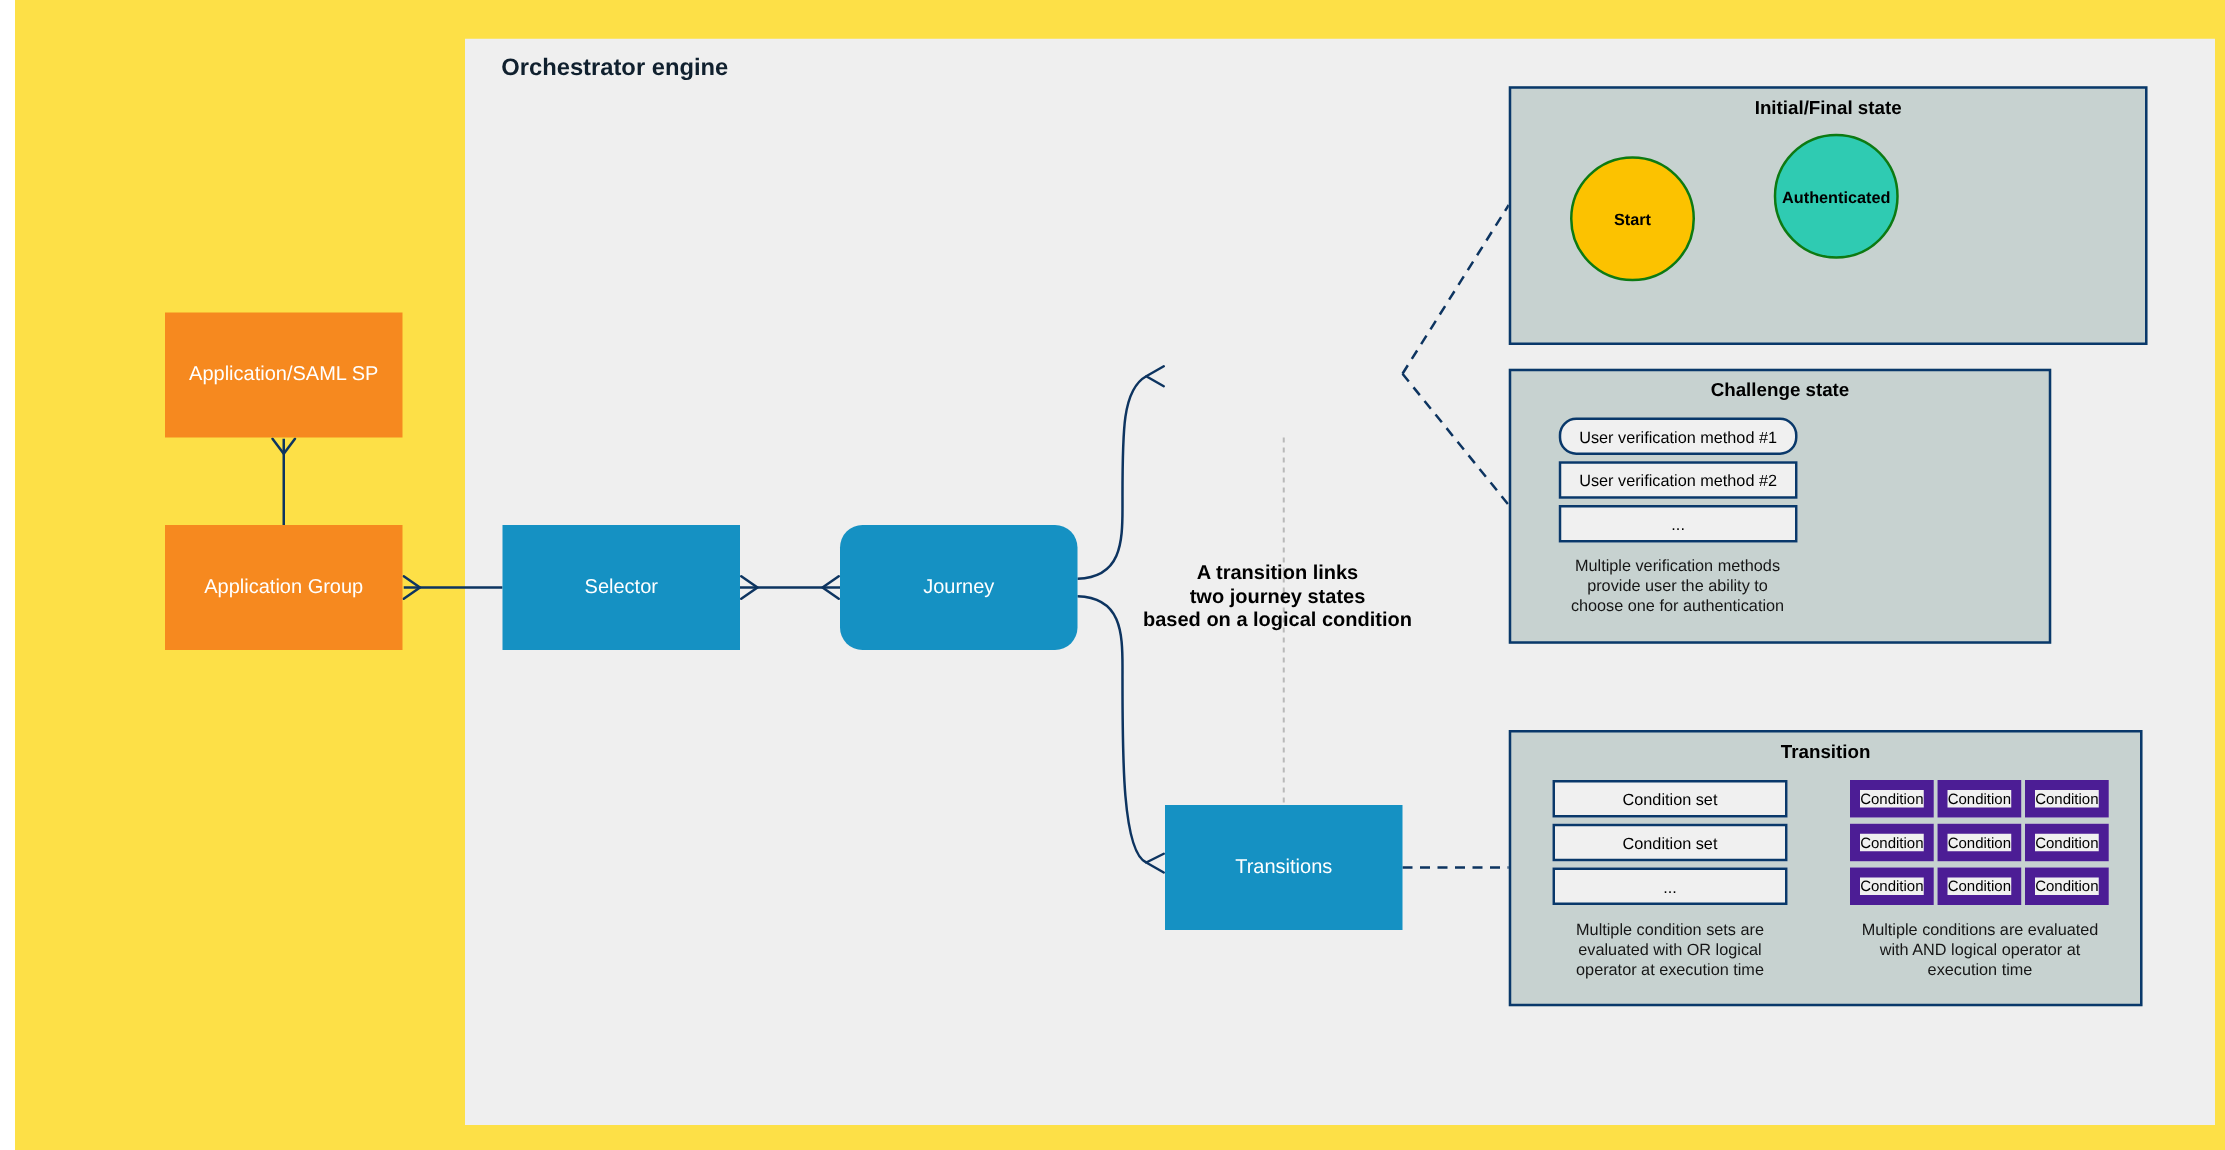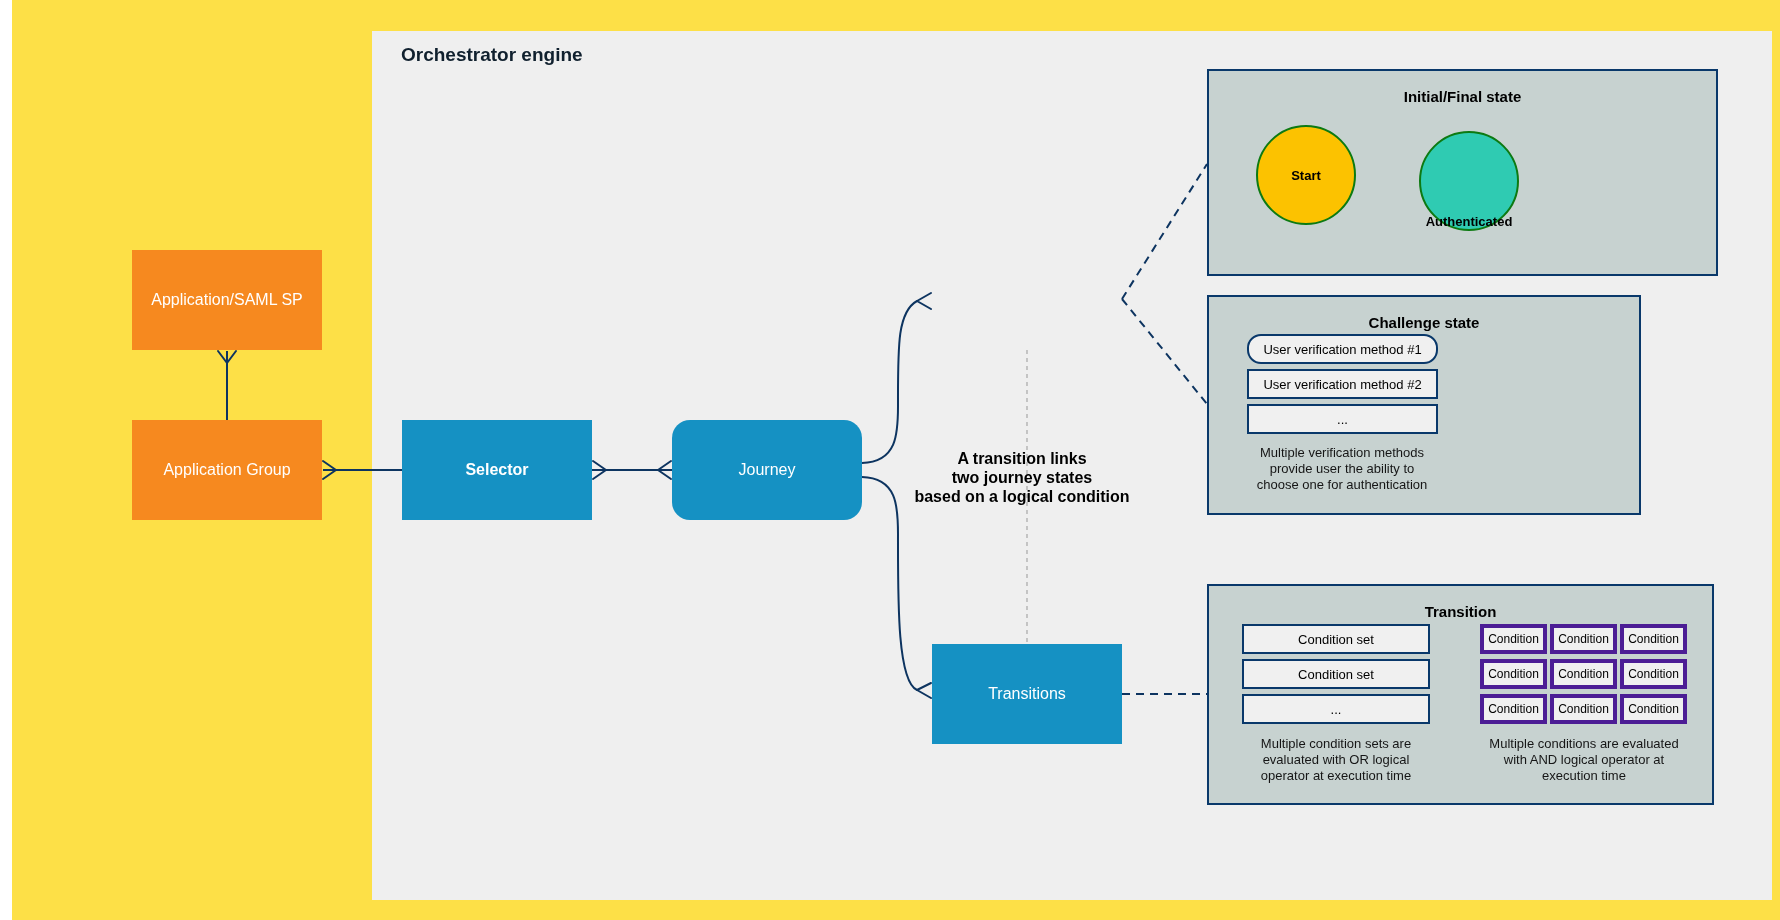--- a/index.html
+++ b/index.html
@@ -17,34 +17,34 @@
 
   .node { position:absolute; width:190px; height:100px; display:flex; align-items:center; justify-content:center;
           color:#ffffff; font-size:16px; text-align:center; }
   .node.orange { background:#f6891f; }
   .node.blue   { background:#1591c3; }
 
   .note { position:absolute; left:880px; top:449px; width:260px; text-align:center; font-weight:bold;
           font-size:16px; line-height:19px; color:#000; white-space:pre-line; }
 
   .panel { position:absolute; background:#c7d2d0; border:2px solid #09386a; box-sizing:border-box; }
-  .panel-title { position:absolute; top:17px; left:0; right:0; text-align:center; font-weight:bold; font-size:15px; color:#000; }
+  .panel-title { position:absolute; top:7px; left:0; right:0; text-align:center; font-weight:bold; font-size:15px; color:#000; }
 
   .circle { position:absolute; width:100px; height:100px; border-radius:50%; border:2px solid #0d7a12;
             box-sizing:border-box; display:flex; align-items:center; justify-content:center;
             font-size:13px; font-weight:bold; color:#000; text-align:center; }
   .circle.gold { background:#fcc200; }
   .circle.teal { background:#2fcbb2; }
   .circle.red  { background:#fc5c68; }
 
   .slot { position:absolute; background:#f0f0f0; border:2px solid #09386a; box-sizing:border-box;
           display:flex; align-items:center; justify-content:center; font-size:13px; color:#000; }
 
   .cond-row { position:absolute; display:flex; gap:3px; width:207px; }
-  .cell { flex:1; height:30px; background:#f0f0f0; border:4px solid #4c1d95; box-sizing:border-box;
+  .cell { flex:1; height:30px; background:#f0f0f0; border:8px solid #4c1d95; box-sizing:border-box;
           display:flex; align-items:center; justify-content:center; font-size:12px; color:#000; }
 
   .caption { position:absolute; font-size:13px; line-height:16px; text-align:center; color:#161616; white-space:pre-line; }
 </style>
 </head>
 <body>
 
 <div class="canvas">
 
   <div class="engine-bg"></div>
@@ -85,40 +85,40 @@
       <line class="gdash" x1="1015" y1="350" x2="1015" y2="644"></line>
     </g>
   </svg>
 
   <div class="node orange" style="left:120px; top:420px;">
     <span>Application Group</span>
   </div>
   <div class="node orange" style="left:120px; top:250px;">
     <span>Application/SAML SP</span>
   </div>
-  <div class="node blue" style="left:390px; top:420px;font-weight:bold;">
+  <div class="node blue" style="left:390px; top:420px;">
     <span>Selector</span>
   </div>
   <div class="node blue" style="left:660px; top:420px;border-radius:18px;">
     <span>Journey</span>
   </div>
   <div class="node blue" style="left:920px; top:644px;">
     <span>Transitions</span>
   </div>
 
   <div class="note">A transition links
 two journey states
 based on a logical condition</div>
 
   <div class="panel" style="left:1195px; top:69px; width:511px; height:207px;">
     <div class="panel-title">Initial/Final state</div>
     <div class="circle gold" style="left:47px; top:54px;">
       <span>Start</span>
     </div>
-    <div class="circle teal" style="left:210px; top:60px;align-items:flex-end;">
+    <div class="circle teal" style="left:210px; top:36px;">
       <span>Authenticated</span>
     </div>
   </div>
 
   <div class="panel" style="left:1195px; top:295px; width:434px; height:220px;">
     <div class="panel-title">Challenge state</div>
     <div class="slot" style="left:38px; top:37px; width:191px; height:30px;border-radius:14px;">
       <span>User verification method #1</span>
     </div>
     <div class="slot" style="left:38px; top:72px; width:191px; height:30px;">

